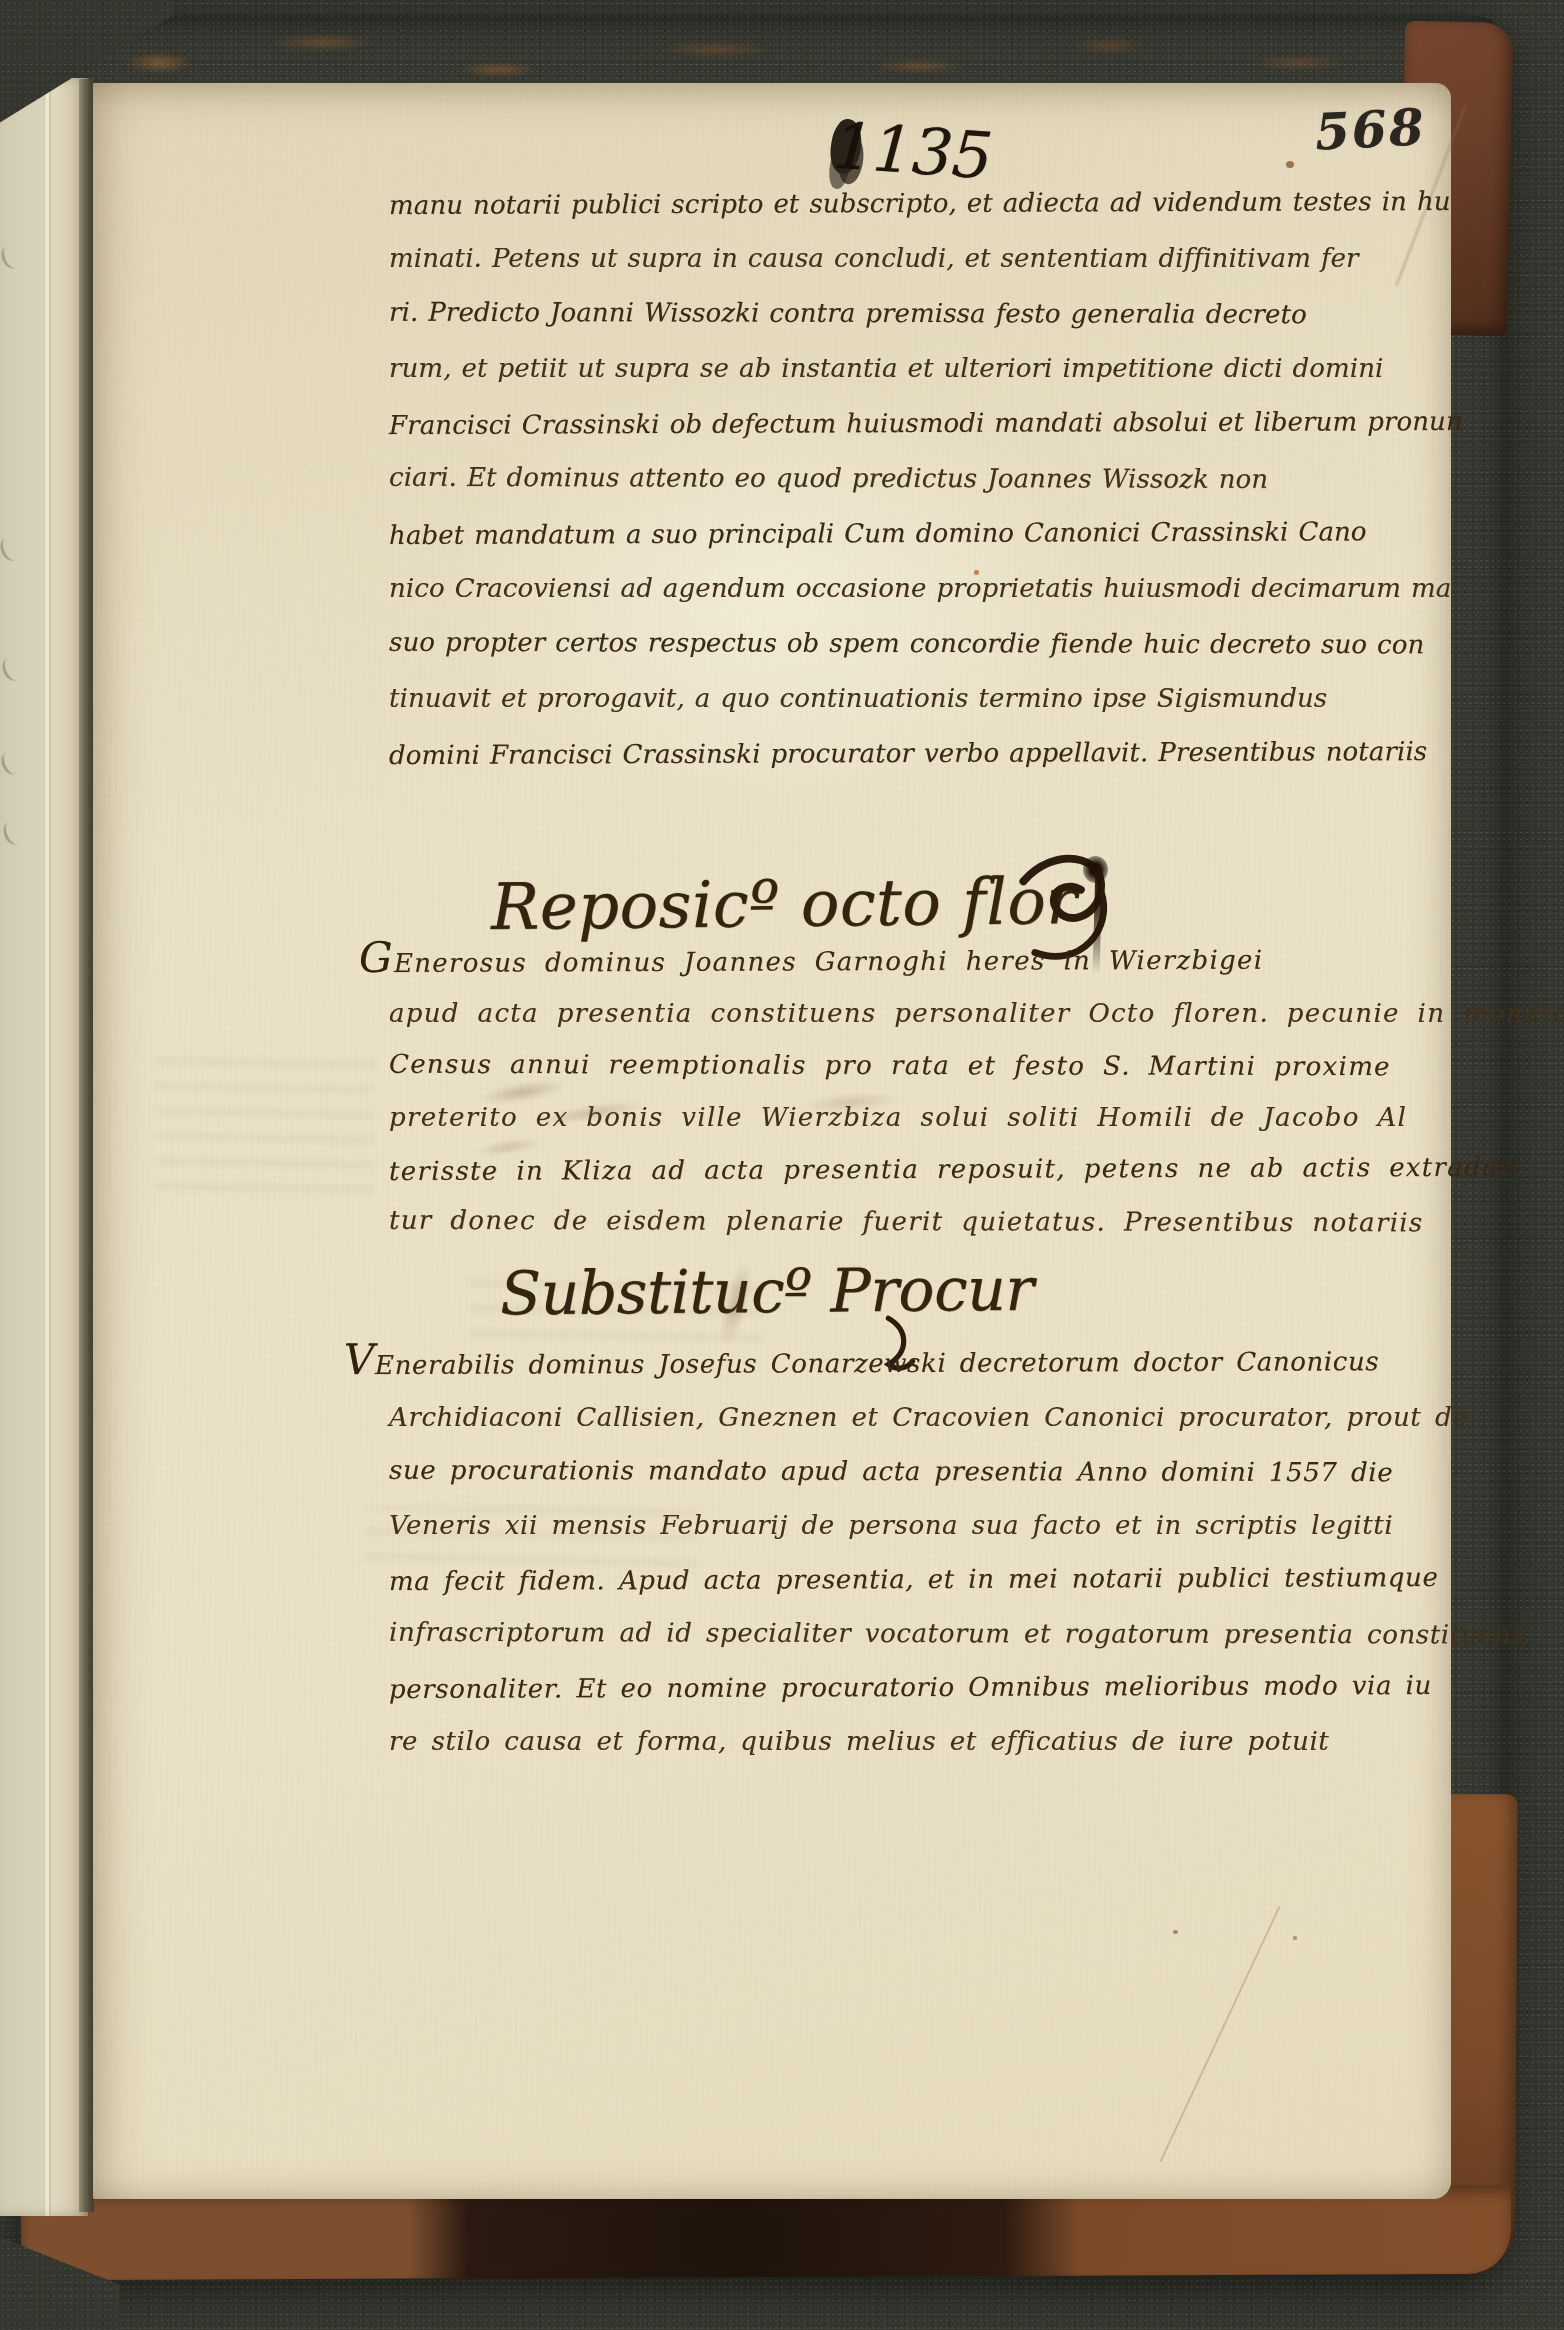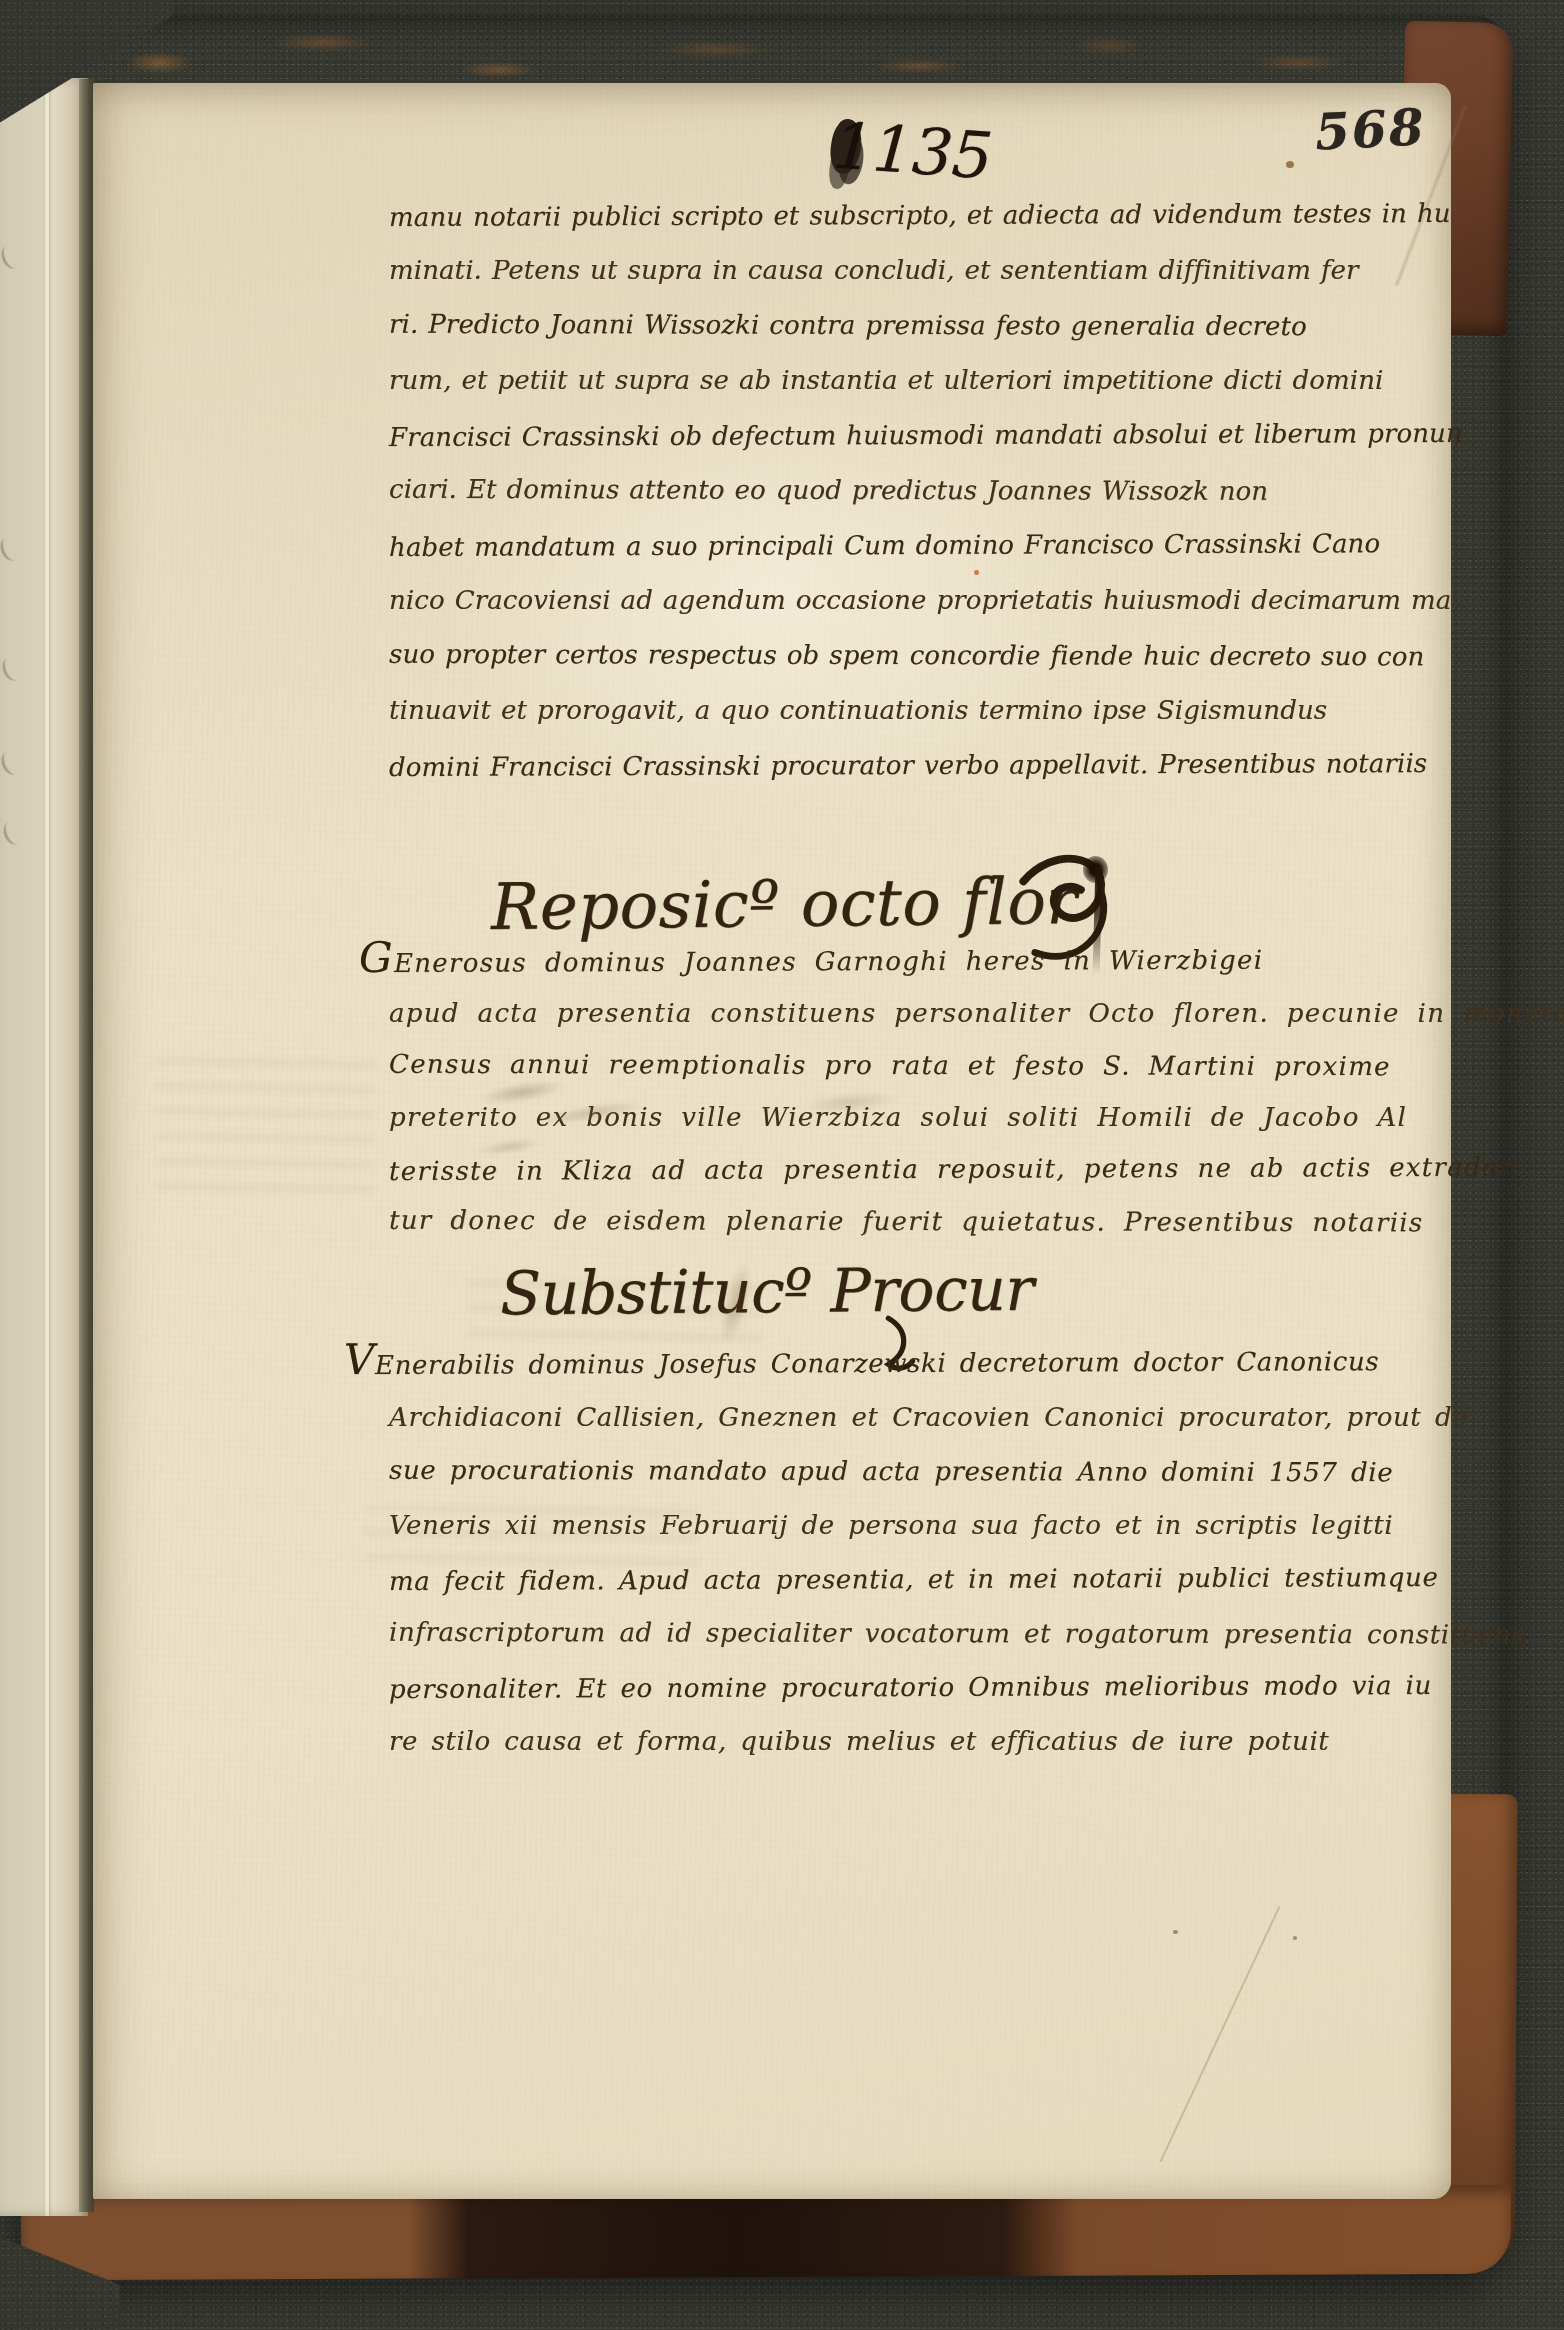--- a/index.html
+++ b/index.html
@@ -175,28 +175,28 @@
   <div class="fox-dot" style="left:1293px;top:1936px;width:3.7px;height:3.7px;background:#6a4a28;opacity:.5;"></div>
 
   <div class="ghost" style="left:156px;top:1043px;width:219px;height:156px;"></div>
   <div class="ghost" style="left:469px;top:1273px;width:292px;height:73px;"></div>
   <div class="ghost" style="left:365px;top:1507px;width:334px;height:63px;"></div>
 
   <div class="record-number">1135</div>
   <div class="blot1"></div>
   <div class="folio-number">568</div>
 
-  <div class="para p1 ink" style="top:188px;">
+  <div class="para p1 ink" style="top:176px;">
     <div class="line">manu notarii publici scripto et subscripto, et adiecta ad videndum testes in hu</div>
     <div class="line">minati. Petens ut supra in causa concludi, et sententiam diffinitivam fer</div>
     <div class="line">ri. Predicto Joanni Wissozki contra premissa festo generalia decreto</div>
     <div class="line">rum, et petiit ut supra se ab instantia et ulteriori impetitione dicti domini</div>
     <div class="line">Francisci Crassinski ob defectum huiusmodi mandati absolui et liberum pronun</div>
     <div class="line">ciari. Et dominus attento eo quod predictus Joannes Wissozk non</div>
-    <div class="line">habet mandatum a suo principali Cum domino Francisco Crassinski Cano</div>
+    <div class="line">habet mandatum a suo principali Cum domino Canonici Crassinski Cano</div>
     <div class="line">nico Cracoviensi ad agendum occasione proprietatis huiusmodi decimarum ma</div>
     <div class="line">suo propter certos respectus ob spem concordie fiende huic decreto suo con</div>
     <div class="line">tinuavit et prorogavit, a quo continuationis termino ipse Sigismundus</div>
     <div class="line">domini Francisci Crassinski procurator verbo appellavit. Presentibus notariis</div>
   </div>
 
   <div class="heading h1">Reposicº octo flor</div>
   <svg class="flourish" style="left:1017px;top:850px;" width="110" height="136" viewBox="0 0 210 260">
     <path d="M12,60 C70,-8 170,8 160,78 C152,132 88,148 72,106 C62,78 96,60 122,76" fill="none" stroke="#2c1c0d" stroke-width="15" stroke-linecap="round"></path>
     <path d="M160,78 C186,150 120,228 34,196" fill="none" stroke="#2c1c0d" stroke-width="13" stroke-linecap="round"></path>

